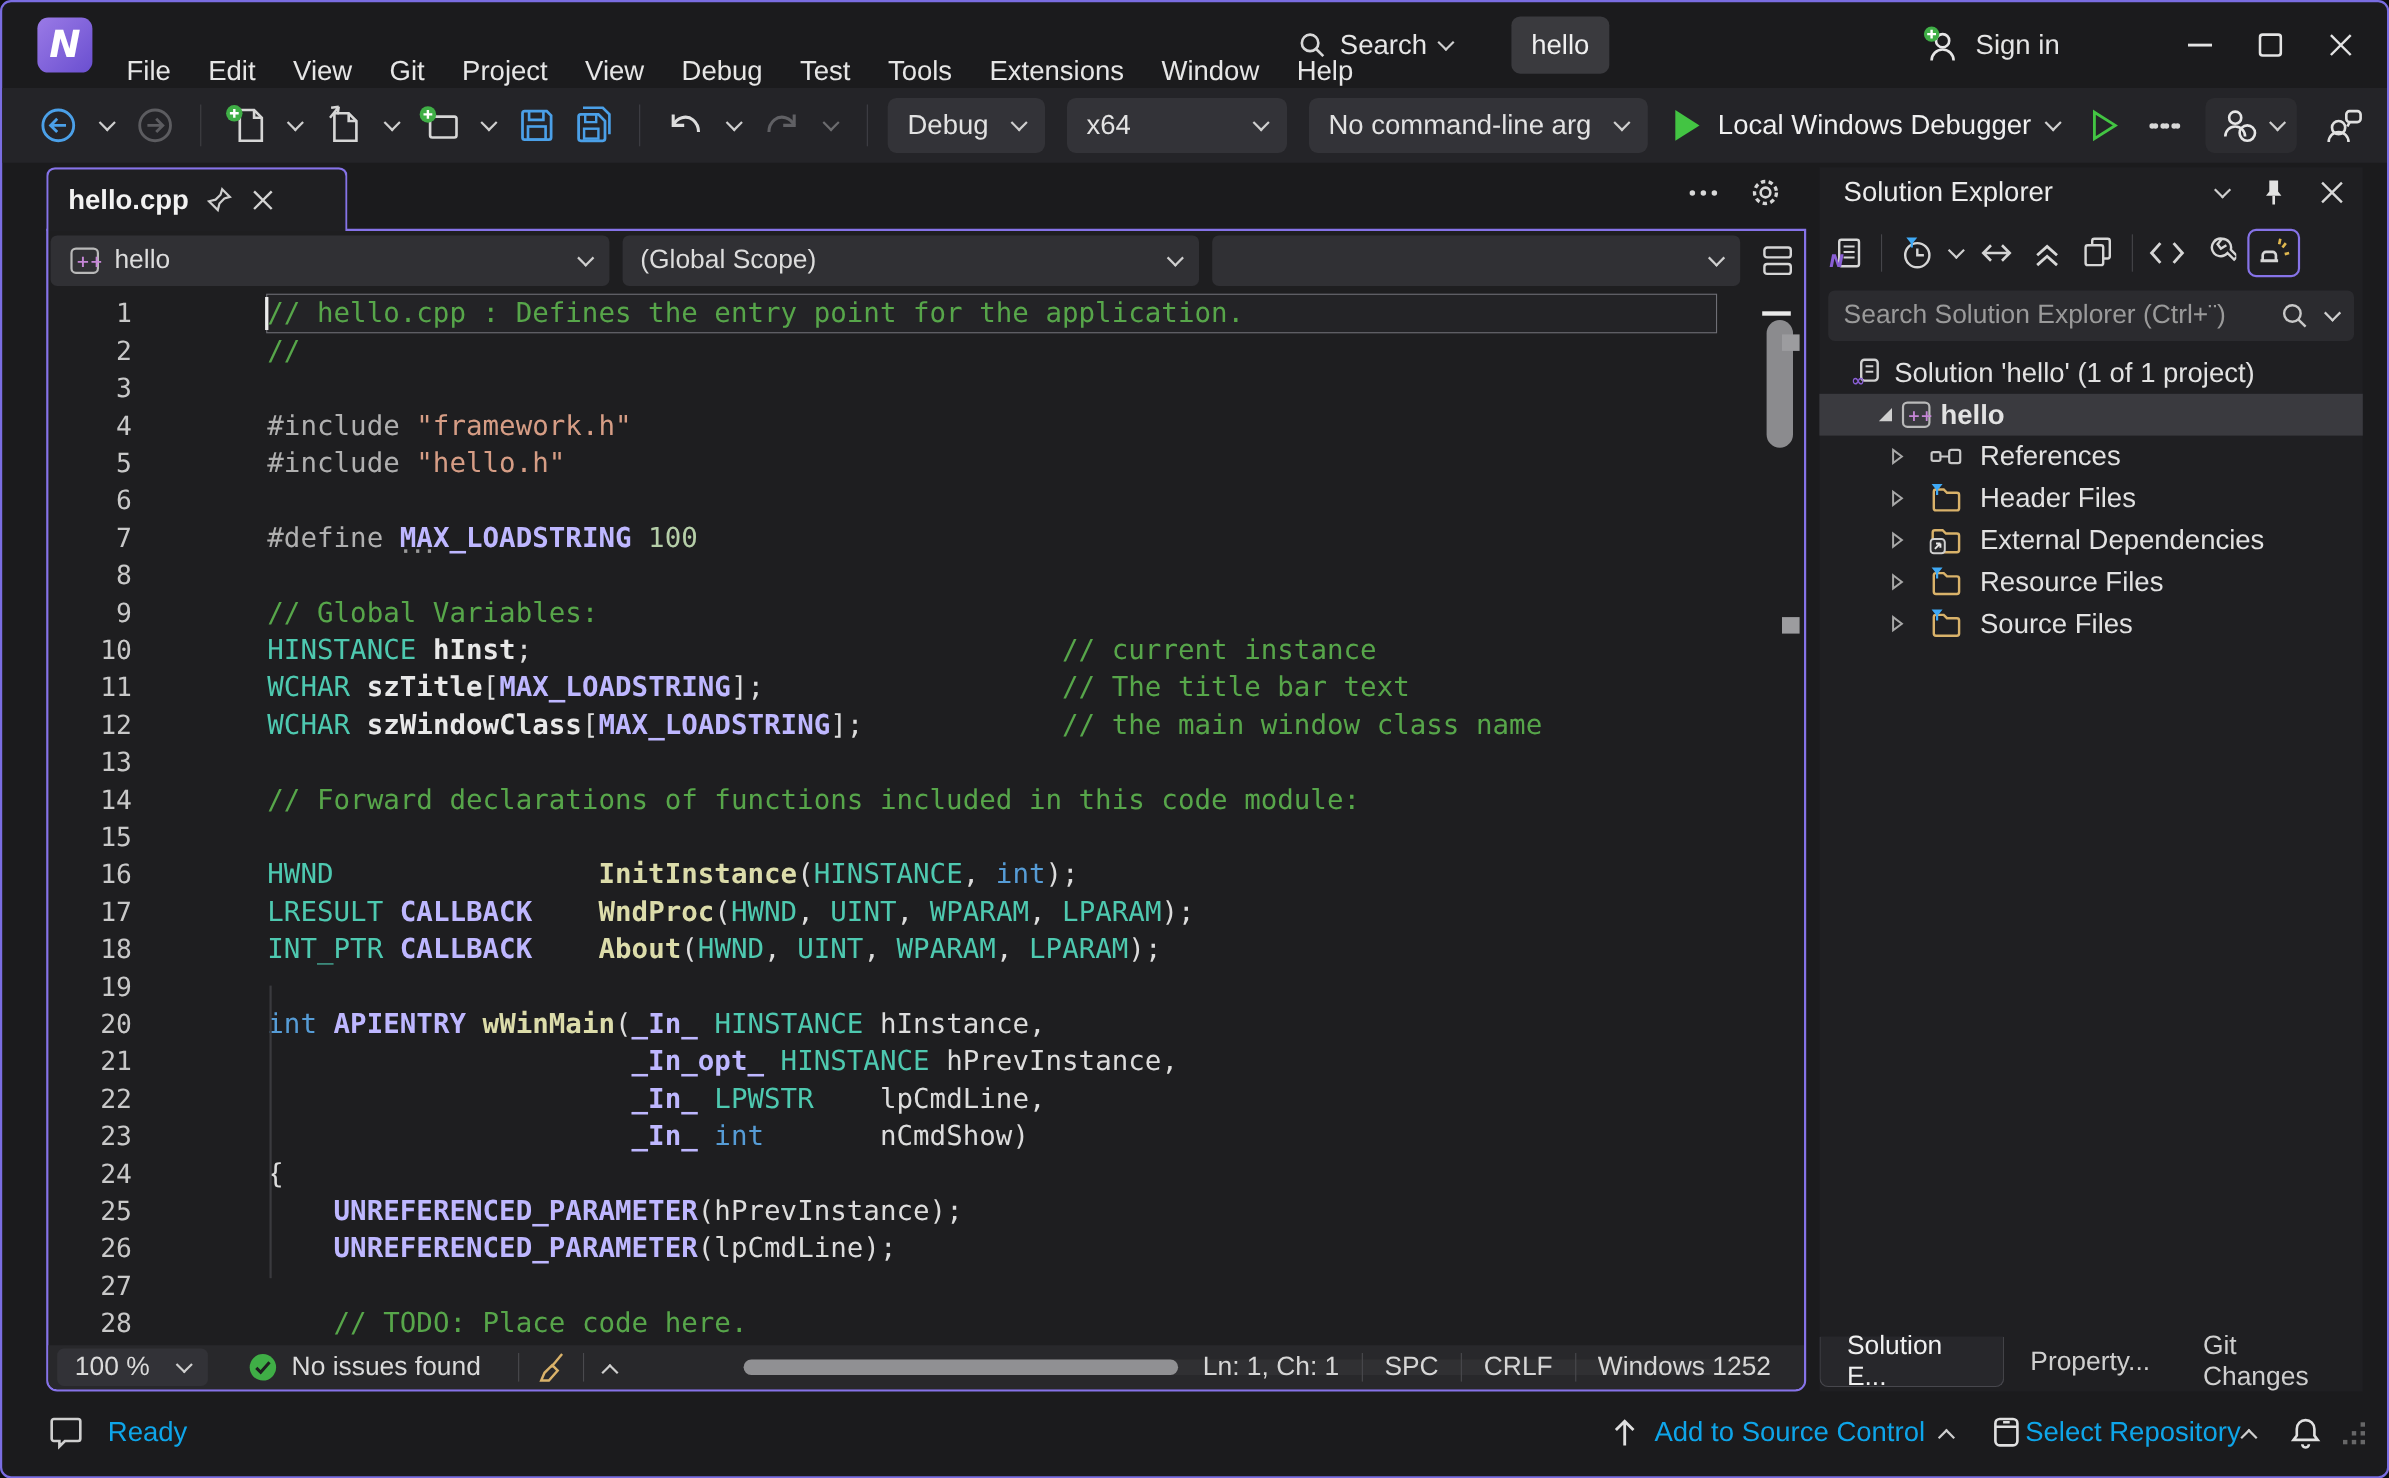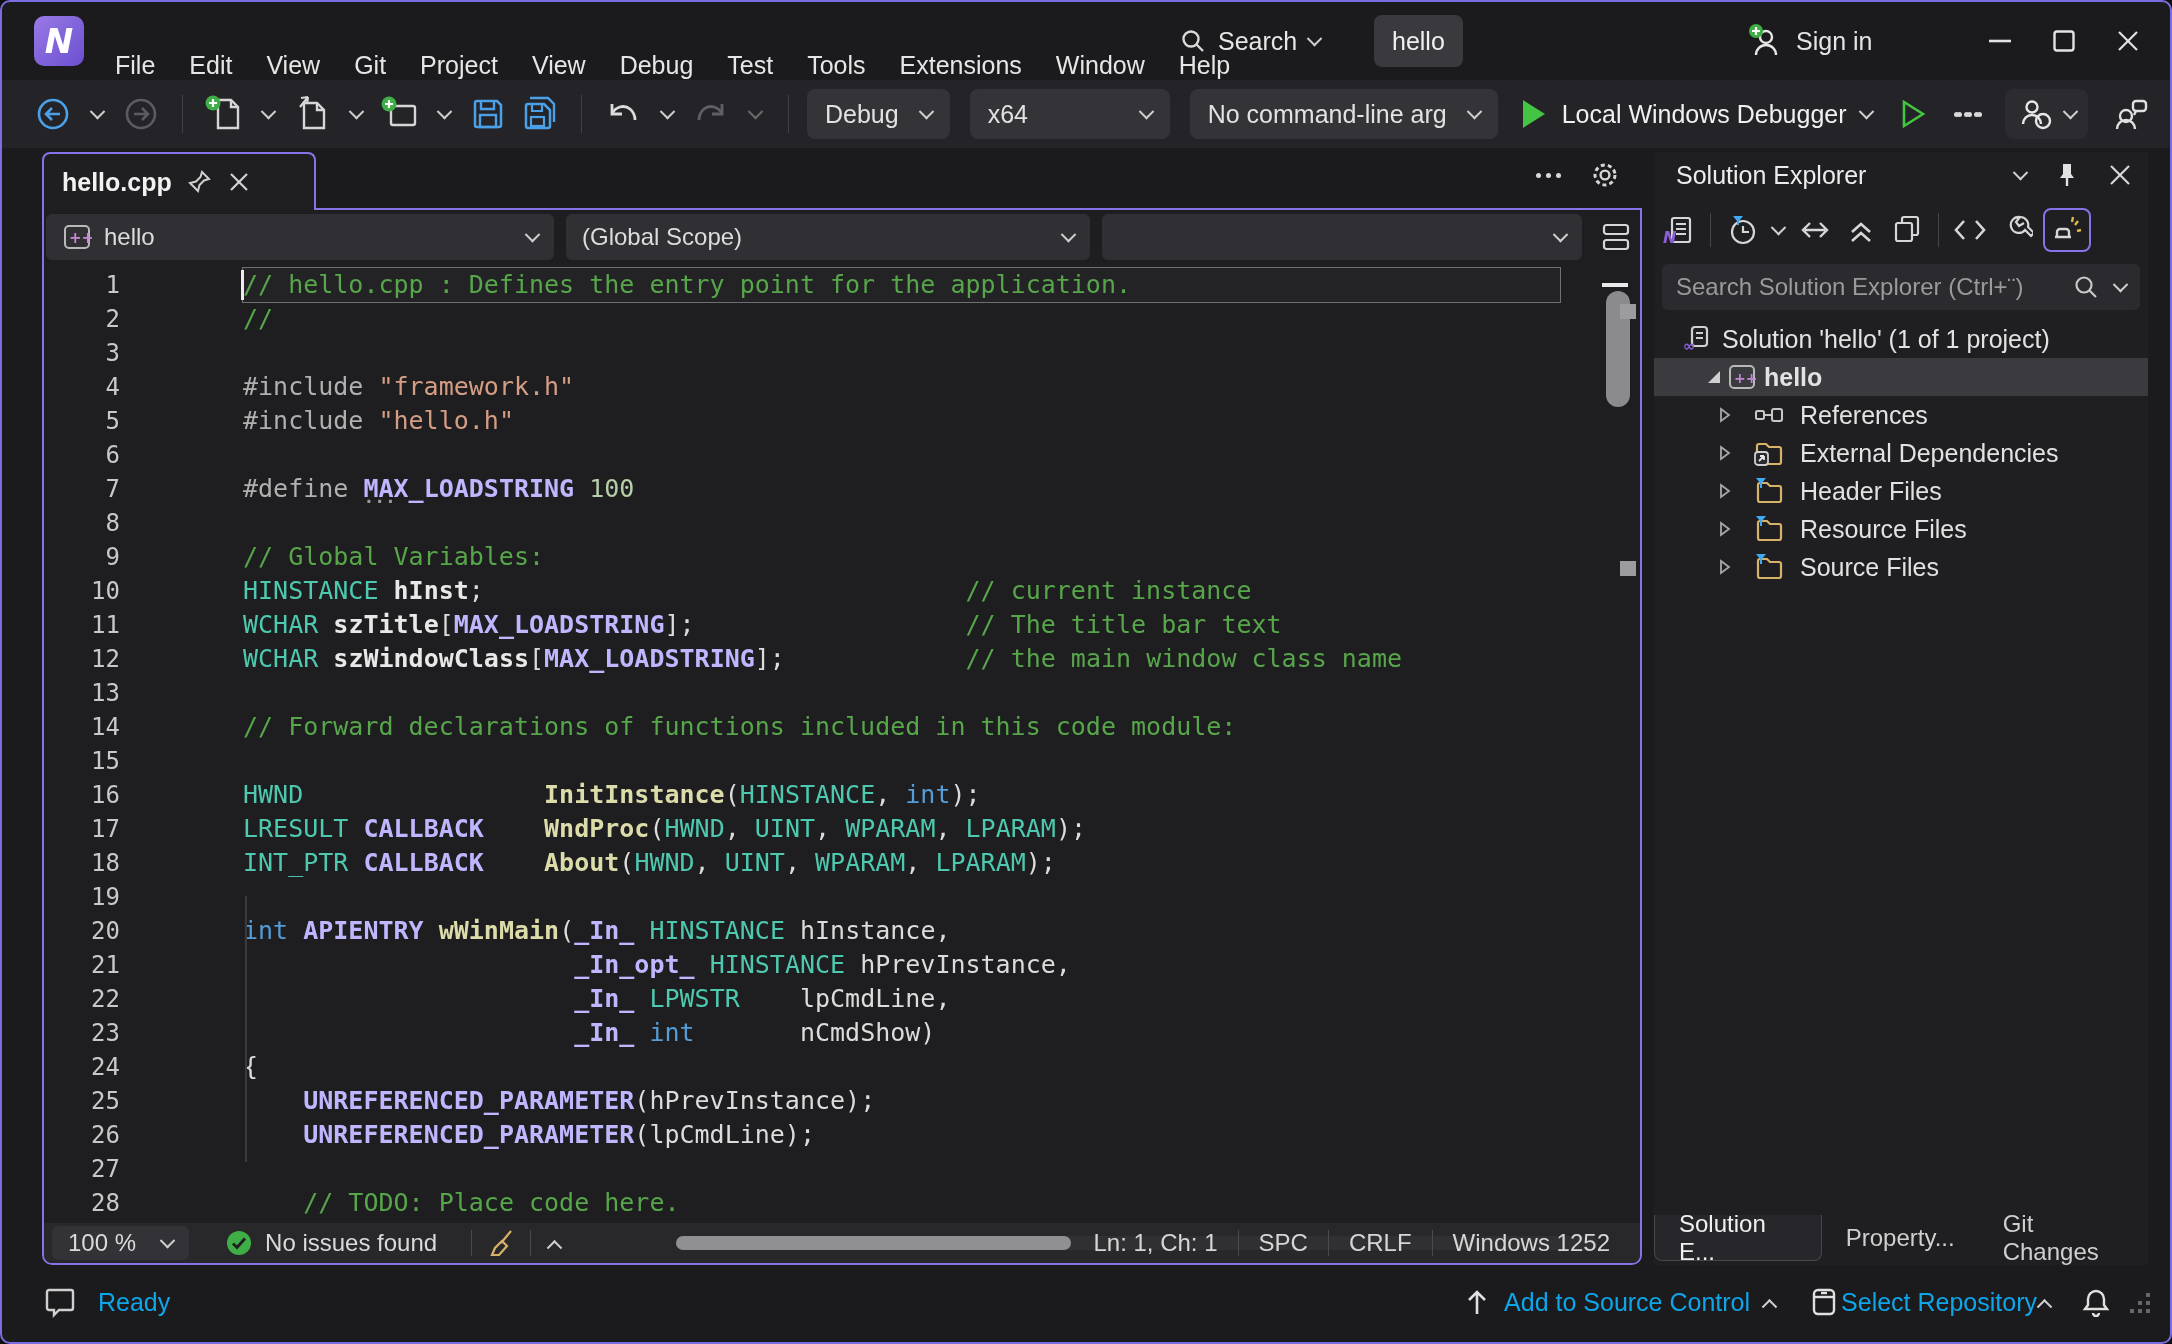--- a/index.html
+++ b/index.html
@@ -556,40 +556,40 @@
           <span class="tlabel" style="left: 146px;">References</span>
         </div>
         <div class="tree-row">
           <span class="arrow" style="left: 64px;">
             <svg width="14" height="18" viewBox="0 0 14 18">
               <polygon points="3,3 11,9 3,15" fill="none" stroke="#a8a8a8" stroke-width="1.8"></polygon>
             </svg>
           </span>
           <span class="ticon" style="left: 100px;">
             <svg width="30" height="28" viewBox="0 0 30 28">
-              <path d="M3 7 a2 2 0 0 1 2-2 h7 l3 3 h10 a2 2 0 0 1 2 2 v13 a2 2 0 0 1 -2 2 H5 a2 2 0 0 1 -2 -2 z" fill="none" stroke="#d9b26a" stroke-width="2.2"></path>
-              <rect x="1" y="13" width="13" height="13" rx="3" fill="#2a2a2d" stroke="#cfcfcf" stroke-width="1.8"></rect>
-              <path d="M5 22 l5 -5 M10 17 h-4 M10 17 v4" stroke="#e8e8e8" stroke-width="1.8" fill="none"></path>
-            </svg>
-          </span>
-          <span class="tlabel" style="left: 146px;">External Dependencies</span>
+              <path d="M4 8 a2 2 0 0 1 2-2 h7 l3 3 h9 a2 2 0 0 1 2 2 v12 a2 2 0 0 1 -2 2 H6 a2 2 0 0 1 -2 -2 z" fill="none" stroke="#d9b26a" stroke-width="2.2"></path>
+              <polygon points="2,1 12,1 8,6 8,11 6,11 6,6" fill="#3fa9f5"></polygon>
+            </svg>
+          </span>
+          <span class="tlabel" style="left: 146px;">Header Files</span>
         </div>
         <div class="tree-row">
           <span class="arrow" style="left: 64px;">
             <svg width="14" height="18" viewBox="0 0 14 18">
               <polygon points="3,3 11,9 3,15" fill="none" stroke="#a8a8a8" stroke-width="1.8"></polygon>
             </svg>
           </span>
           <span class="ticon" style="left: 100px;">
             <svg width="30" height="28" viewBox="0 0 30 28">
-              <path d="M4 8 a2 2 0 0 1 2-2 h7 l3 3 h9 a2 2 0 0 1 2 2 v12 a2 2 0 0 1 -2 2 H6 a2 2 0 0 1 -2 -2 z" fill="none" stroke="#d9b26a" stroke-width="2.2"></path>
-              <polygon points="2,1 12,1 8,6 8,11 6,11 6,6" fill="#3fa9f5"></polygon>
-            </svg>
-          </span>
-          <span class="tlabel" style="left: 146px;">Header Files</span>
+              <path d="M3 7 a2 2 0 0 1 2-2 h7 l3 3 h10 a2 2 0 0 1 2 2 v13 a2 2 0 0 1 -2 2 H5 a2 2 0 0 1 -2 -2 z" fill="none" stroke="#d9b26a" stroke-width="2.2"></path>
+              <rect x="1" y="13" width="13" height="13" rx="3" fill="#2a2a2d" stroke="#cfcfcf" stroke-width="1.8"></rect>
+              <path d="M5 22 l5 -5 M10 17 h-4 M10 17 v4" stroke="#e8e8e8" stroke-width="1.8" fill="none"></path>
+            </svg>
+          </span>
+          <span class="tlabel" style="left: 146px;">External Dependencies</span>
         </div>
         <div class="tree-row">
           <span class="arrow" style="left: 64px;">
             <svg width="14" height="18" viewBox="0 0 14 18">
               <polygon points="3,3 11,9 3,15" fill="none" stroke="#a8a8a8" stroke-width="1.8"></polygon>
             </svg>
           </span>
           <span class="ticon" style="left: 100px;">
             <svg width="30" height="28" viewBox="0 0 30 28">
               <path d="M4 8 a2 2 0 0 1 2-2 h7 l3 3 h9 a2 2 0 0 1 2 2 v12 a2 2 0 0 1 -2 2 H6 a2 2 0 0 1 -2 -2 z" fill="none" stroke="#d9b26a" stroke-width="2.2"></path>

